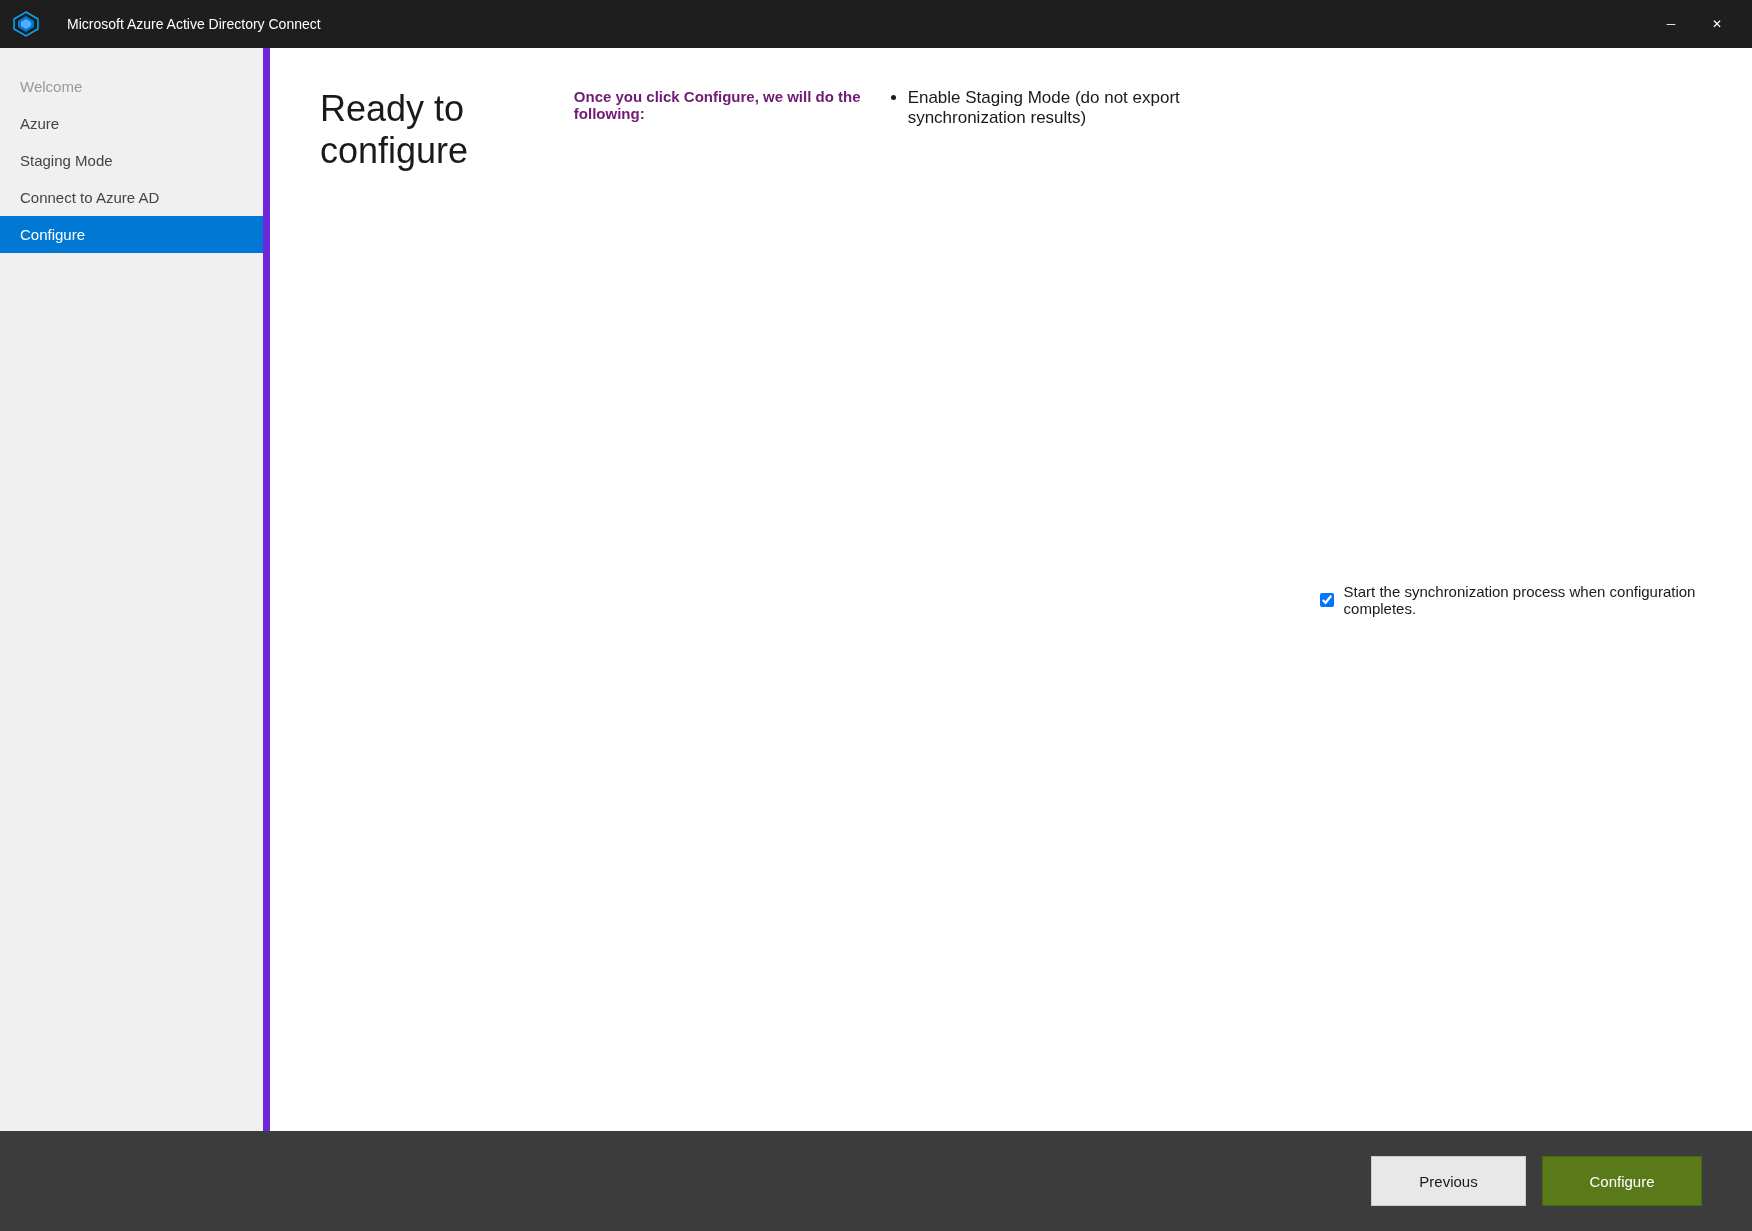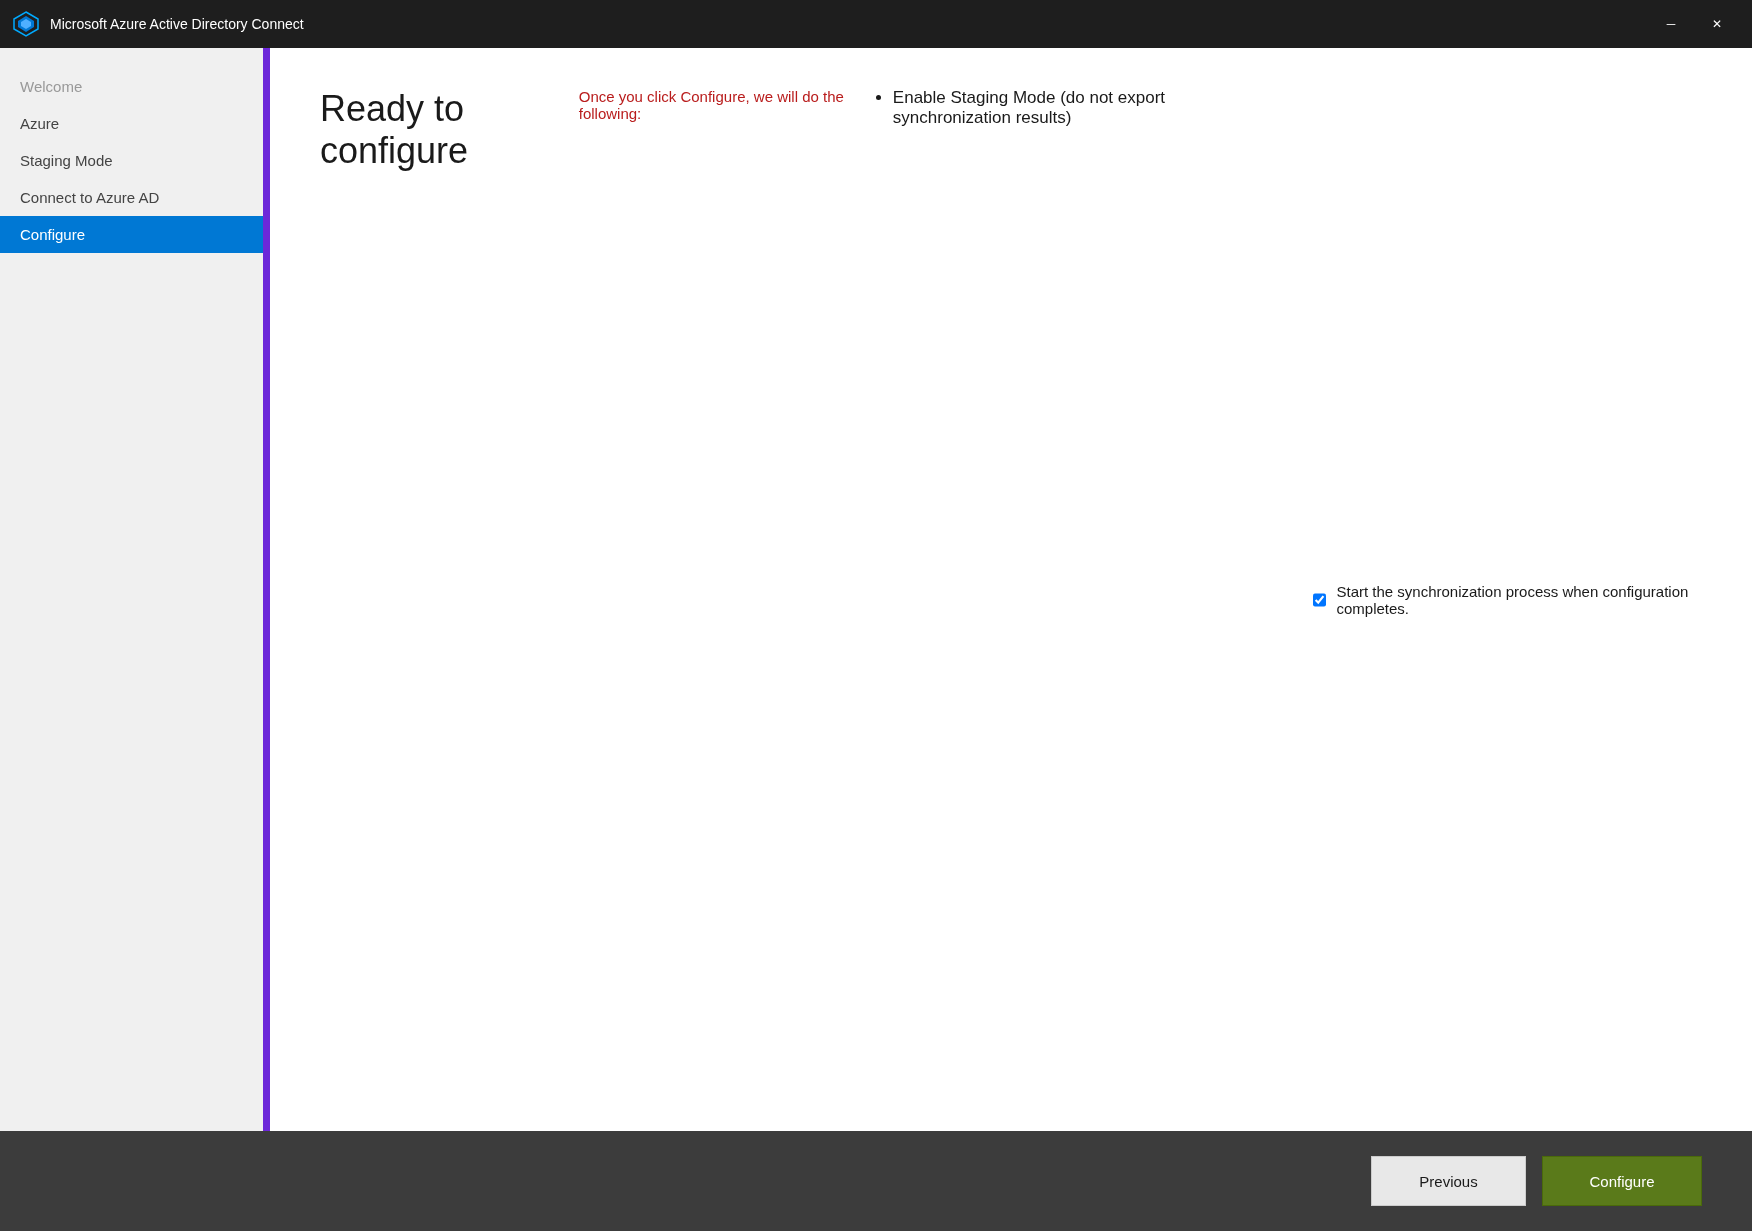--- a/index.html
+++ b/index.html
@@ -24,20 +24,21 @@
       background: #2d2d2d;
     }
 
     .titlebar {
       height: 48px;
       background: #1e1e1e;
       display: flex;
       align-items: center;
       padding: 0 12px;
       flex-shrink: 0;
+      gap: 17px;
     }
 
     .titlebar-logo {
       width: 28px;
       height: 28px;
       margin-right: 10px;
       flex-shrink: 0;
     }
 
     .titlebar-title {
@@ -106,22 +107,23 @@
 
     .page-title {
       font-size: 36px;
       font-weight: 300;
       color: #1a1a1a;
       margin-bottom: 24px;
     }
 
     .description {
       font-size: 15px;
-      color: #b91c1c;
+      color: #701a75;
       margin-bottom: 16px;
+      font-weight: bold;
     }
 
     .bullet-list {
       list-style: disc;
       padding-left: 30px;
       margin-bottom: 24px;
     }
 
     .bullet-list li {
       font-size: 17px;

